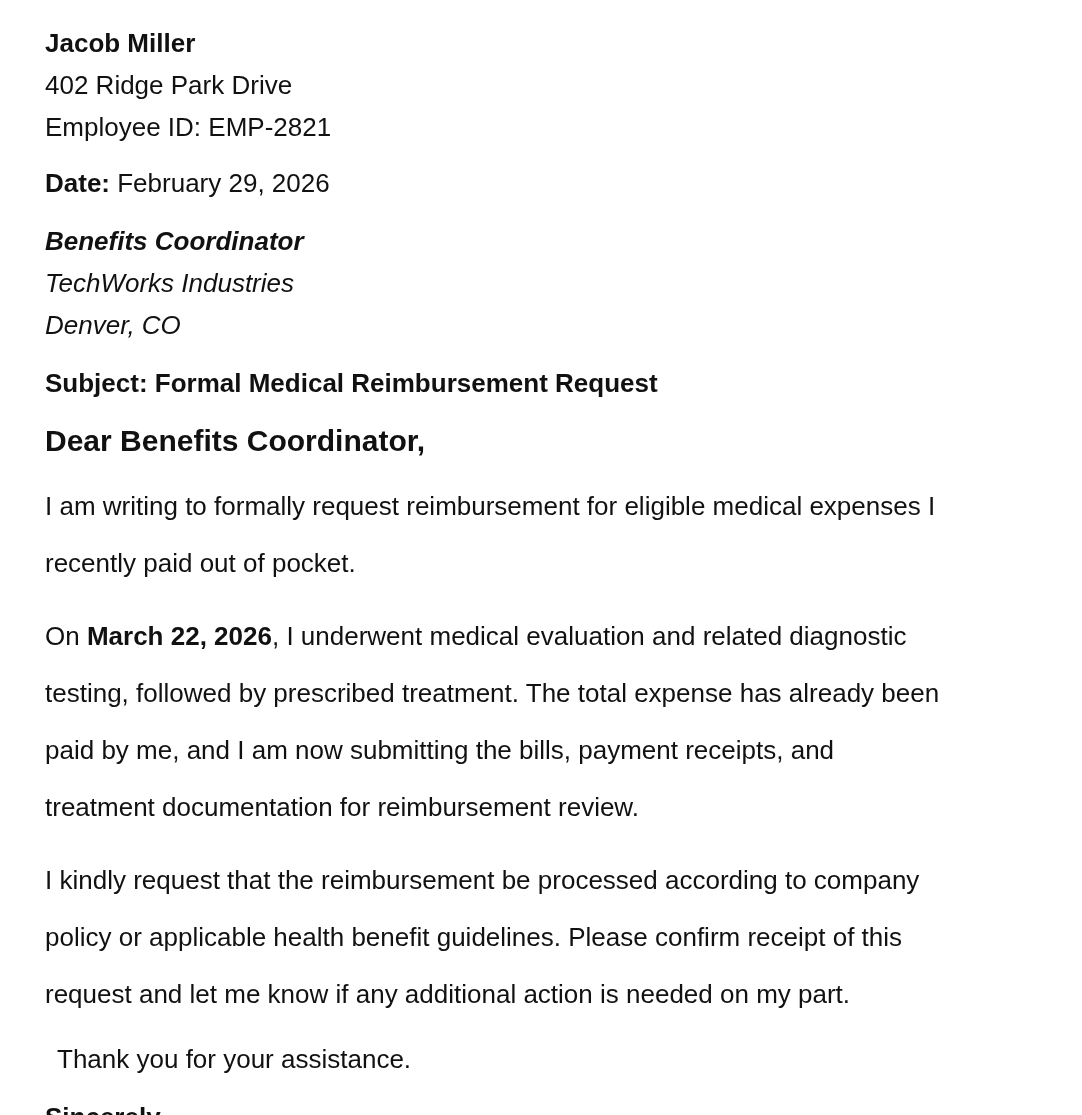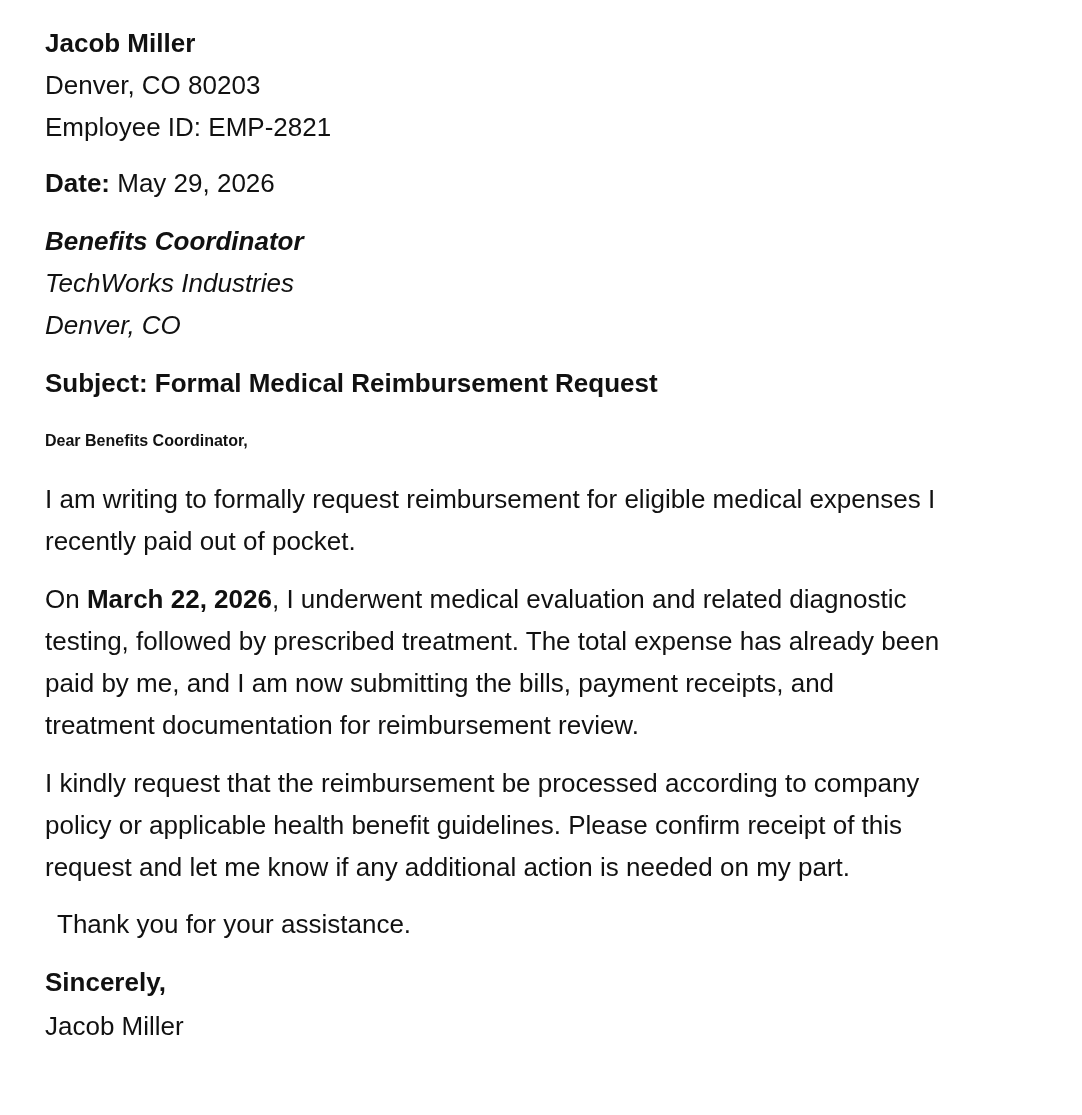--- a/index.html
+++ b/index.html
@@ -44,28 +44,28 @@
     margin: 0 0 16px 0;
     font-style: italic;
   }
   .subject-line {
     font-size: 26px;
     line-height: 42px;
     font-weight: 700;
     margin: 12px 0 16px 0;
   }
   .salutation {
-    font-size: 16px;
+    font-size: 30px;
     line-height: 42px;
     font-weight: 700;
     margin: 0 0 16px 0;
   }
   p.body-para {
     font-size: 26px;
-    line-height: 42px;
+    line-height: 57px;
     margin: 0 0 16px 0;
     color: #111111;
     text-align: left;
   }
   .closing-thanks {
     font-size: 26px;
     line-height: 41px;
     margin: 0 0 16px 12px;
   }
   .signoff {
@@ -84,26 +84,26 @@
     text-align: right;
   }
 </style>
 </head>
 <body>
 
 <div class="page">
 
   <div class="sender-block">
     <div class="line bold">Jacob Miller</div>
-    <div class="line">Denver, CO 80203</div>
+    <div class="line">402 Ridge Park Drive</div>
     <div class="line">Employee ID: EMP-2821</div>
   </div>
 
   <div class="date-line">
-    <span class="bold">Date:</span><span> May 29, 2026</span>
+    <span class="bold">Date:</span><span> February 29, 2026</span>
   </div>
 
   <div class="recipient-block">
     <div class="line bold">Benefits Coordinator</div>
     <div class="line">TechWorks Industries</div>
     <div class="line">Denver, CO</div>
   </div>
 
   <div class="subject-line">Subject: Formal Medical Reimbursement Request</div>
 

